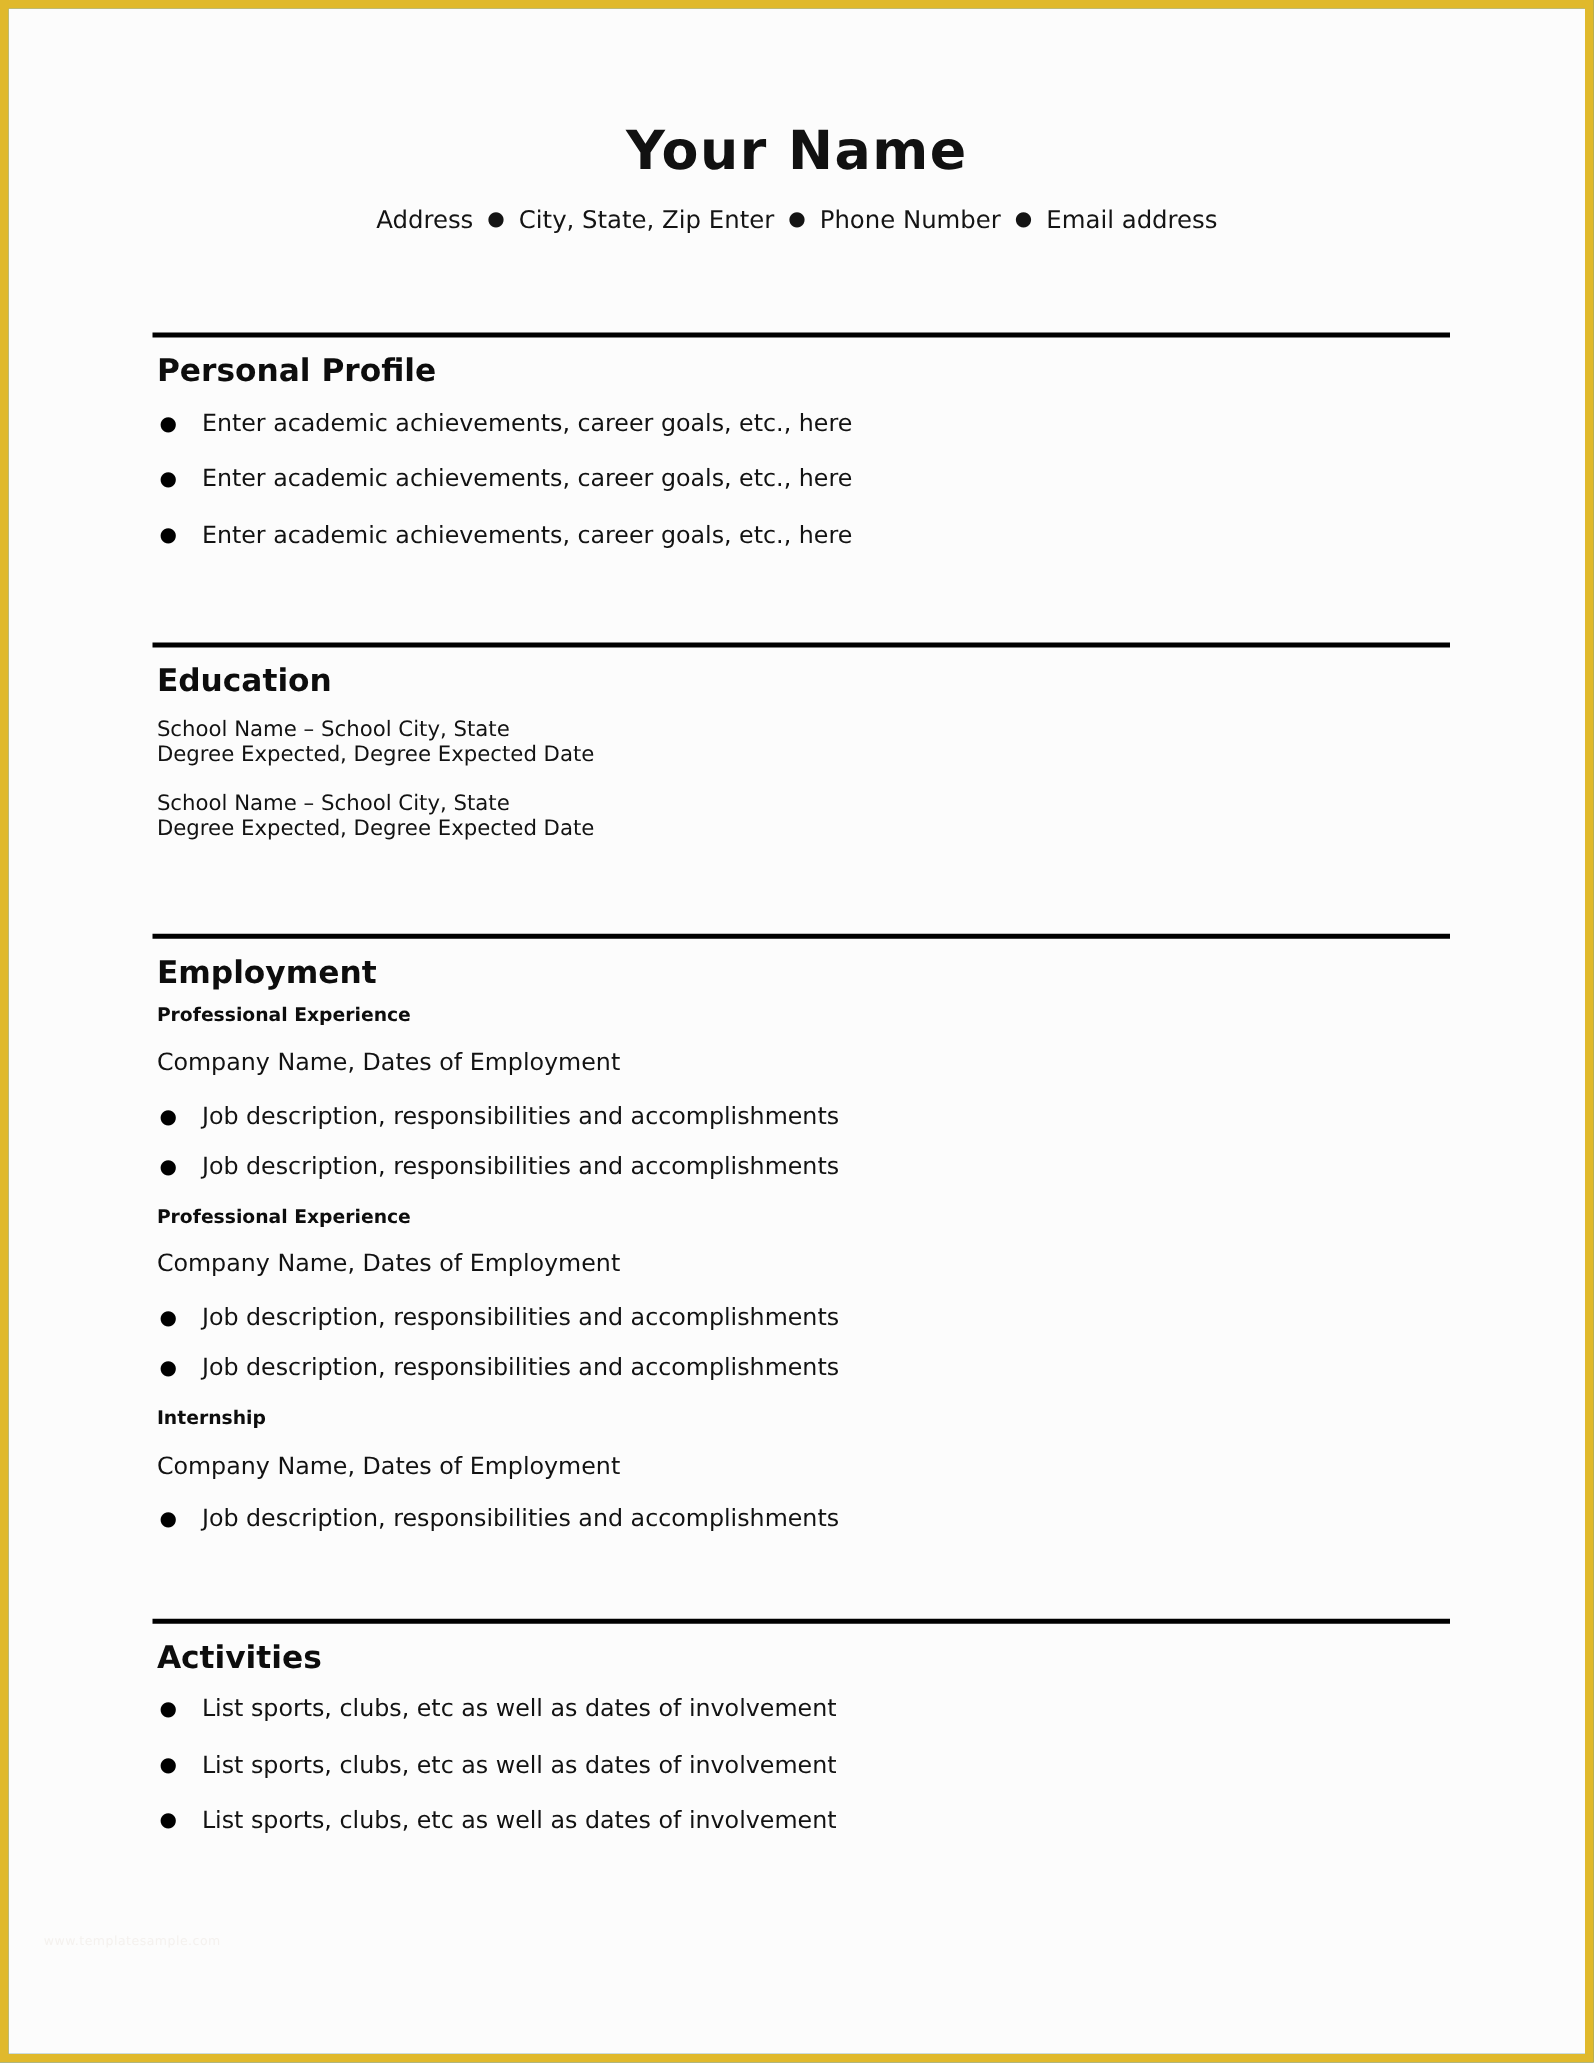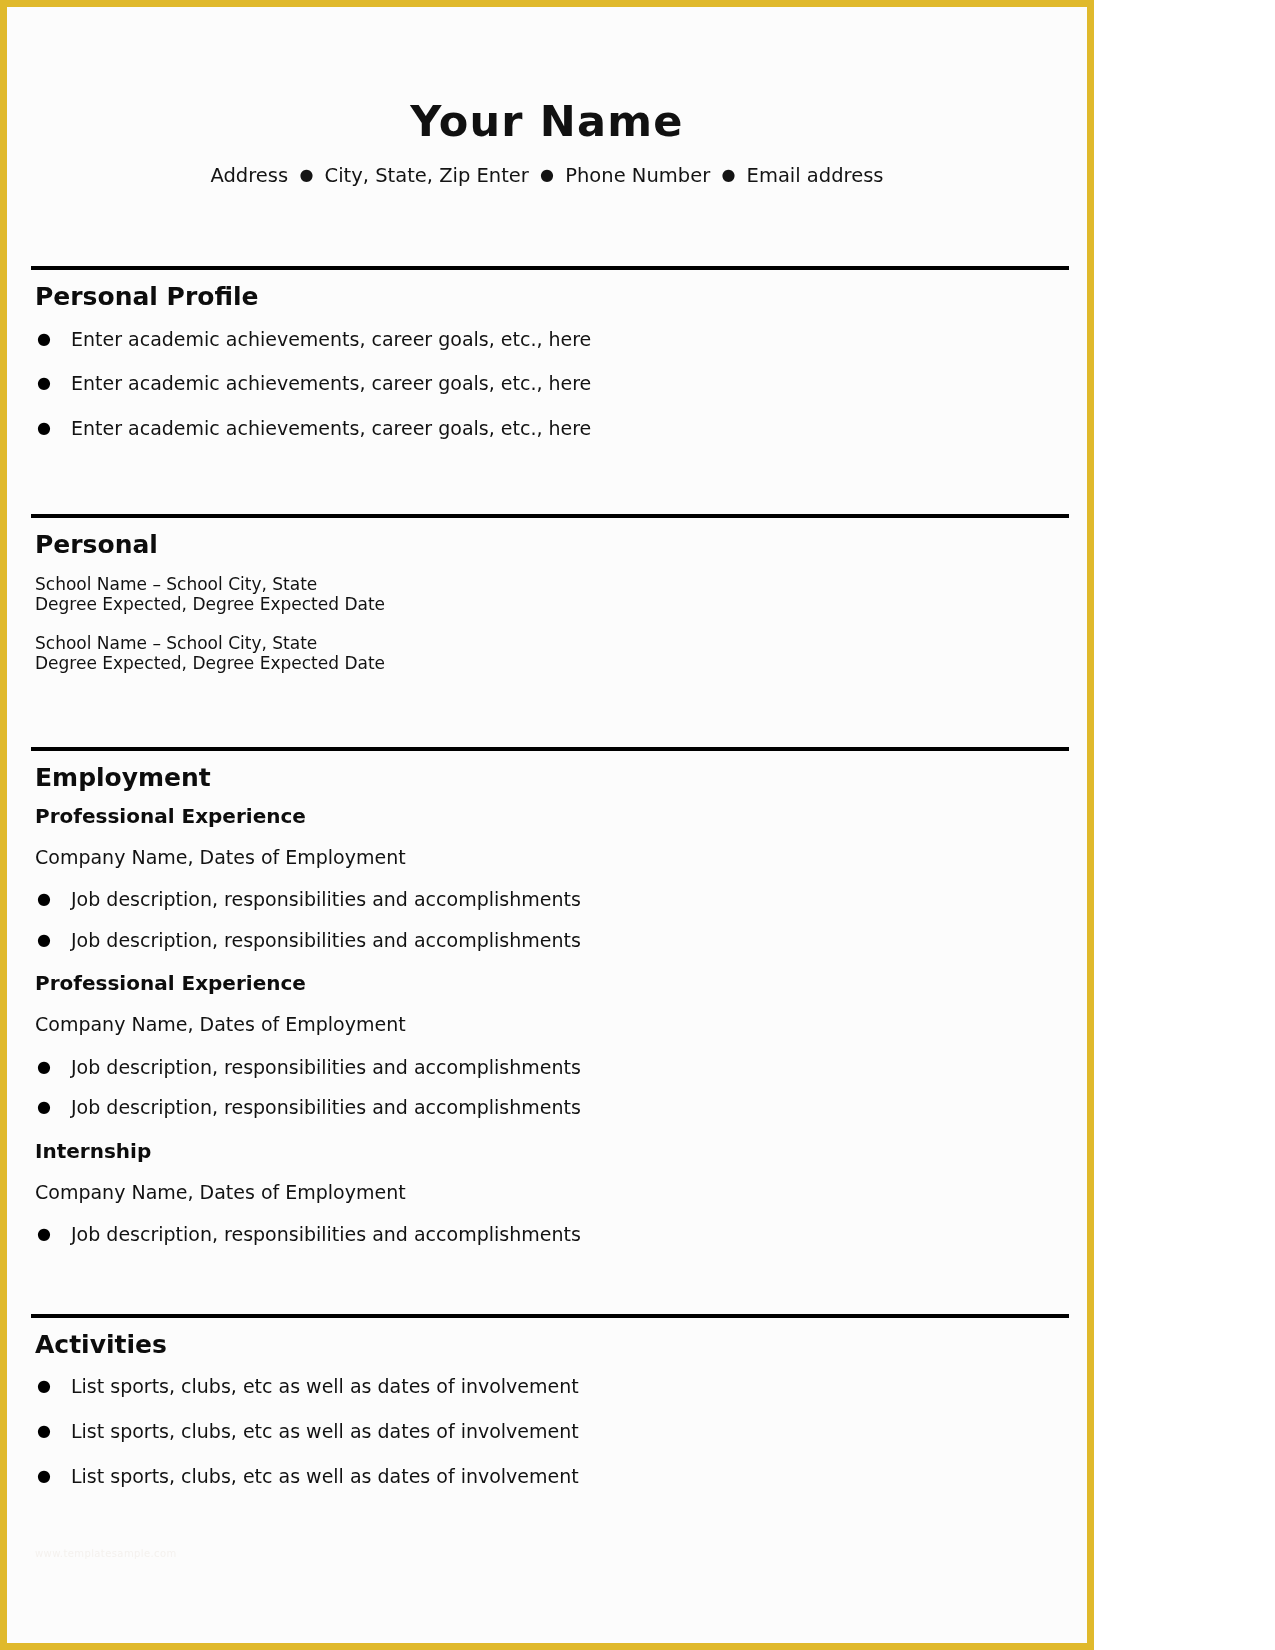--- a/index.html
+++ b/index.html
@@ -10,21 +10,21 @@
   body {
     width: 1275px;
     height: 1650px;
     font-family: "DejaVu Sans", sans-serif;
     overflow: hidden;
   }
 
   
   .page-frame {
     box-sizing: border-box;
-    width: 1094px;
+    width: 1275px;
     height: 1650px;
     border: 7px solid #e0b92c;
     background: #0369a1;
     position: relative;
   }
 
   .sheet {
     box-sizing: border-box;
     position: absolute;
     left: 0; top: 0; right: 0; bottom: 0;
@@ -81,21 +81,21 @@
   .section-title {
     font-size: 25px;
     font-weight: bold;
     color: #0d0d0d;
     margin: 0;
     padding: 11px 0 0 4px;
     line-height: 1.25;
   }
 
   .sub-title {
-    font-size: 20px;
+    font-size: 15px;
     font-weight: bold;
     color: #0d0d0d;
     padding-left: 4px;
     line-height: 1.3;
   }
 
   .plain-line {
     font-size: 19px;
     color: #121212;
     padding-left: 4px;
@@ -195,21 +195,21 @@
             <span class="dot">●</span>
             <span>Enter academic achievements, career goals, etc., here</span>
           </li>
         </ul>
       </div>
 
       <div class="gap-40"></div>
 
       <div class="section">
         <div class="rule"></div>
-        <div class="section-title">Personal</div>
+        <div class="section-title">Education</div>
         <div class="gap-14"></div>
 
         <div class="edu-entry">
           <div class="l1">School Name – School City, State</div>
           <div class="l2">Degree Expected, Degree Expected Date</div>
         </div>
 
         <div class="gap-18"></div>
 
         <div class="edu-entry">

